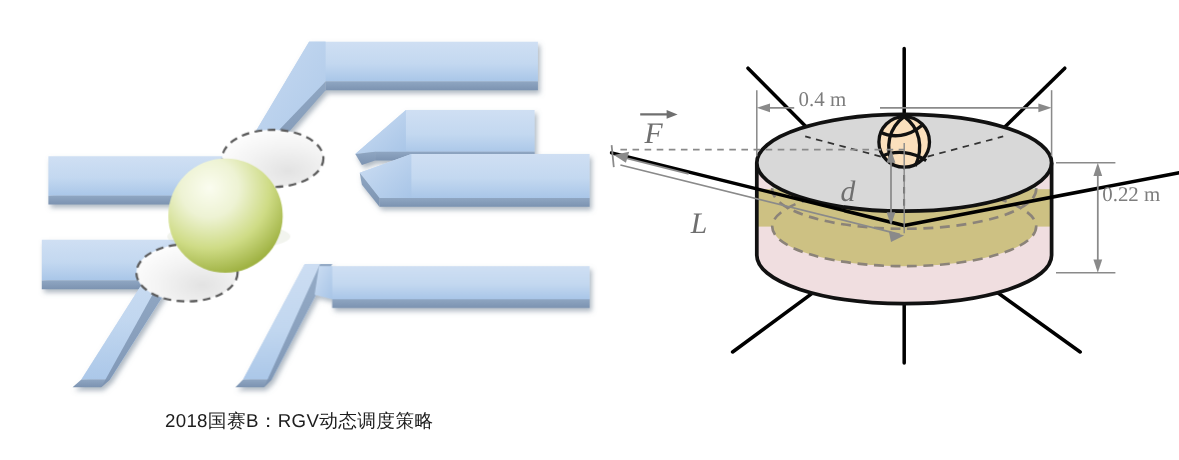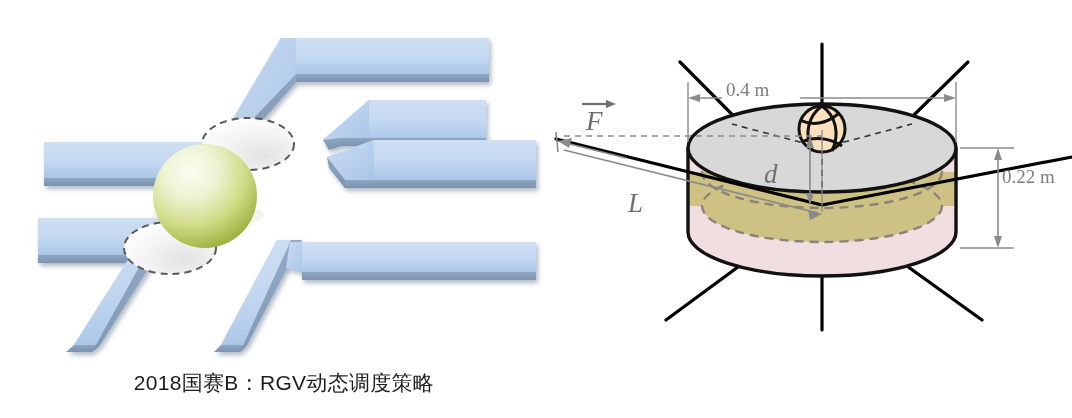--- a/index.html
+++ b/index.html
@@ -7,22 +7,22 @@
     width:1072px;height:418px;
     font-family:"Liberation Sans","DejaVu Sans",sans-serif;
     color:#1a1a1a;overflow:hidden;position:relative;
   }
   .figure-board{position:absolute;left:0;top:0;width:1072px;height:418px;}
   .panel{position:absolute;top:0;height:326px;width:536px;}
   .panel-left{left:0;}
   .panel-right{left:536px;}
   .panel-canvas{position:absolute;left:0;top:0;width:536px;height:360px;}
   .caption{
-    position:absolute;left:16px;top:372px;width:536px;
-    text-align:center;font-size:21px;line-height:22px;
+    position:absolute;left:4px;top:372px;width:536px;
+    text-align:center;font-size:17px;line-height:22px;
     color:#1d1d1d;letter-spacing:0.3px;
     font-family:"Liberation Sans","DejaVu Sans",sans-serif;
   }
   svg{display:block;overflow:visible;}
   .dimtxt{
     font-family:"Liberation Serif","DejaVu Serif",serif;
     font-size:19px;fill:#7d7d7d;
   }
   .symtxt{
     font-family:"Liberation Serif","DejaVu Serif",serif;

